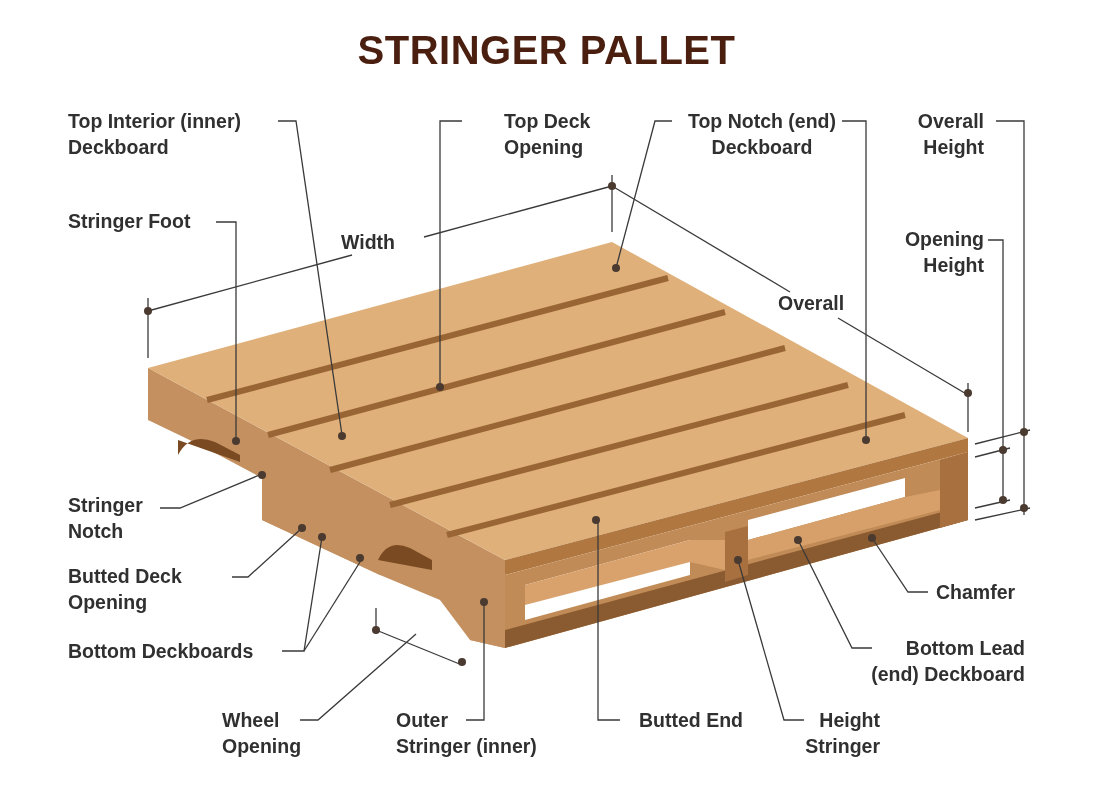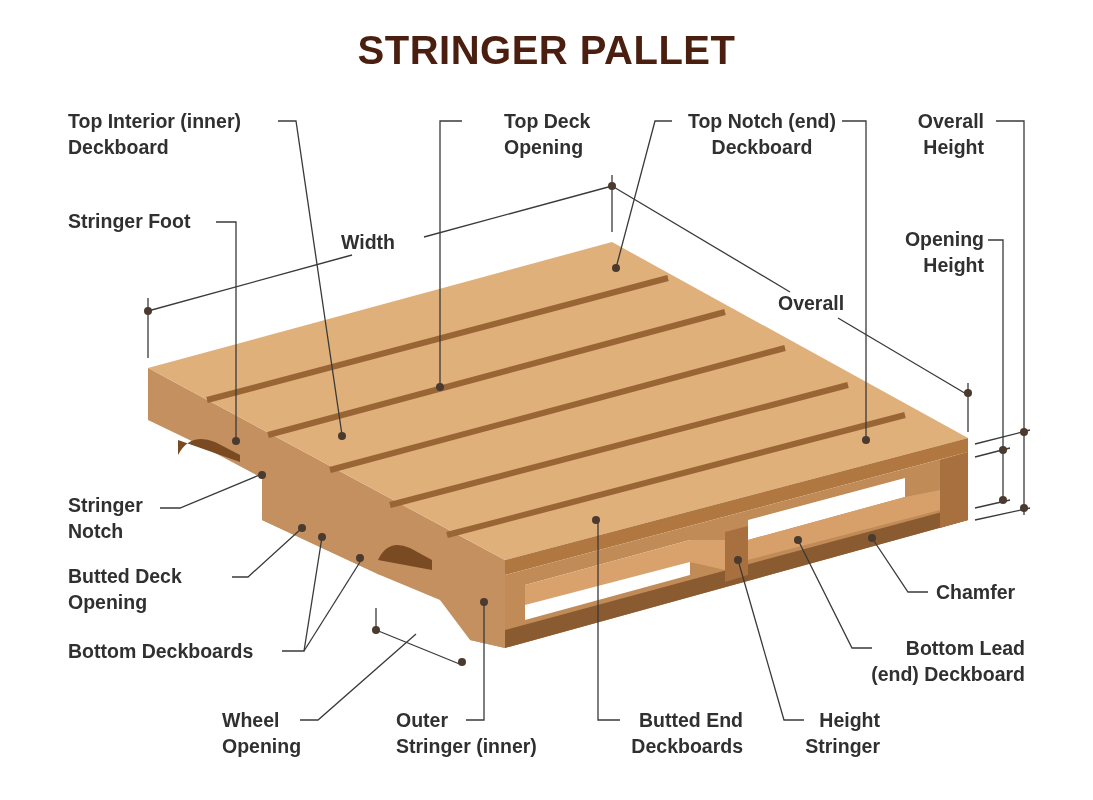--- a/index.html
+++ b/index.html
@@ -181,18 +181,17 @@
 <div class="lbl" style="left:206px; top:707px;margin-left:16px;">
   <span>Wheel</span>
   <span>Opening</span>
 </div>
 <div class="lbl" style="left:396px; top:707px;">
   <span>Outer</span>
   <span>Stringer (inner)</span>
 </div>
 <div class="lbl r" style="left:600px; top:707px; width:143px;">
   <span>Butted End</span>
-  <span>Deckboards</span>
 </div>
 <div class="lbl r" style="left:790px; top:707px; width:90px;">
   <span>Height</span>
   <span>Stringer</span>
 </div>
 
 </body></html>

